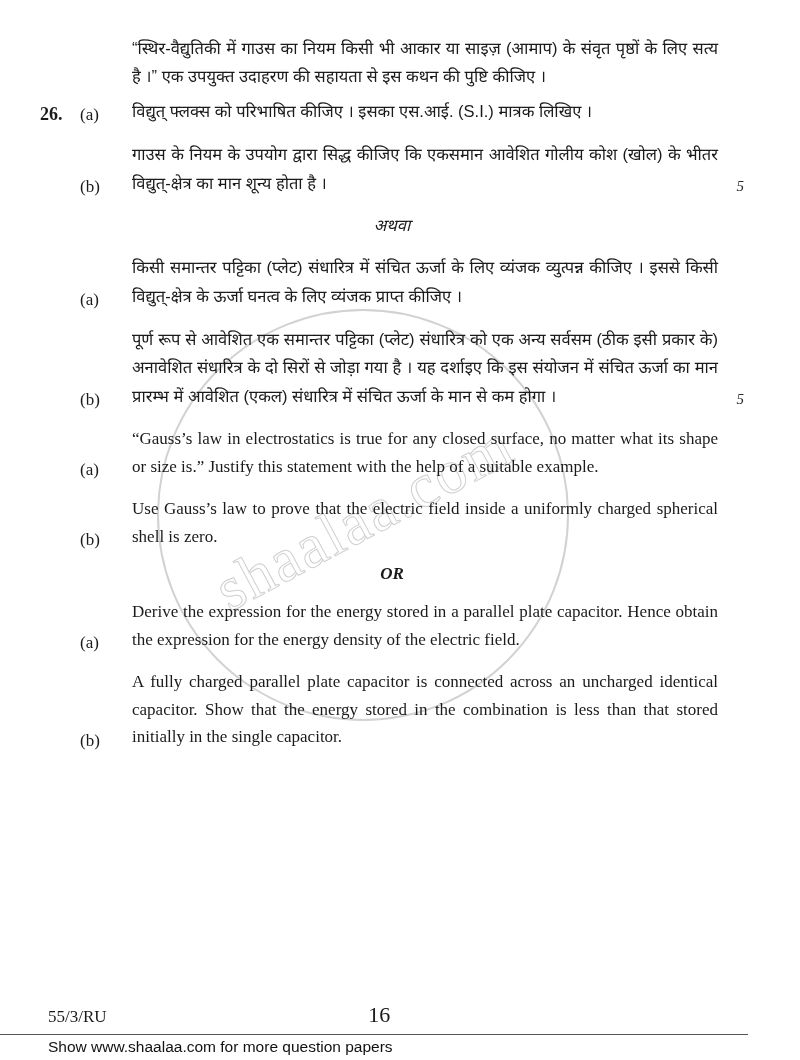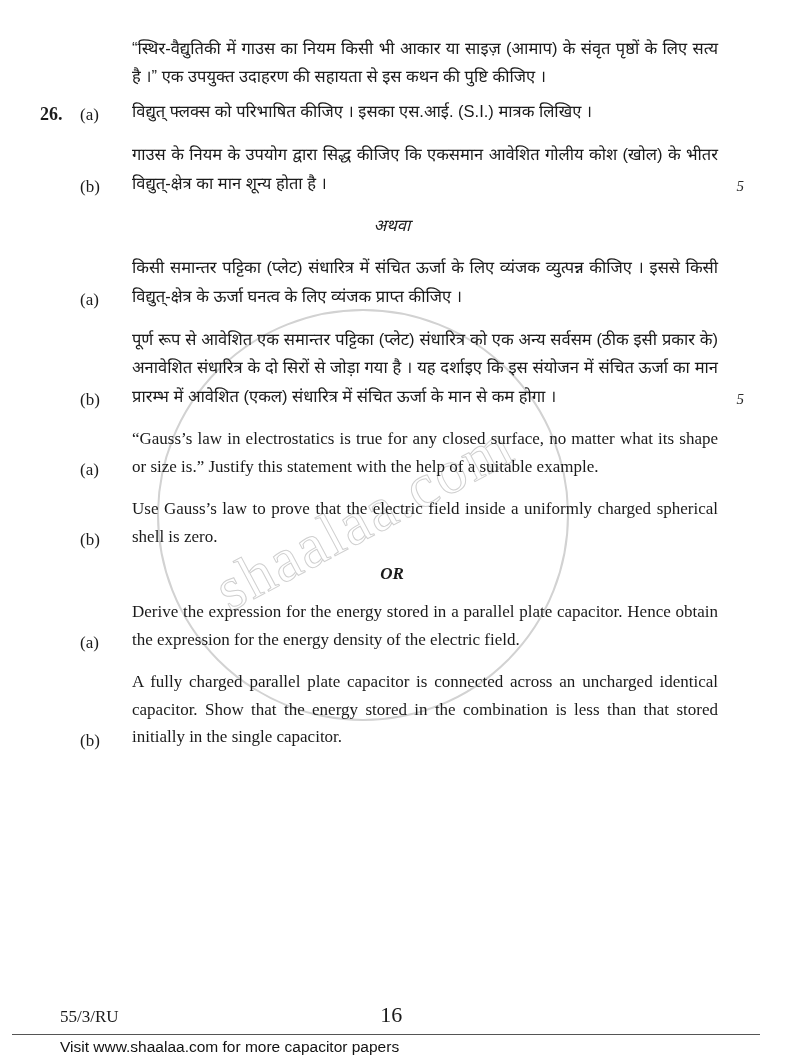--- a/index.html
+++ b/index.html
@@ -113,21 +113,21 @@
     font-family: "Liberation Sans", sans-serif;
     font-size: 16.5px;
   }
   .centered.bold { font-weight: bold; }
 
   .spacer-sm { height: 6px; }
 
   
   .footer {
     position: absolute;
-    left: 12px;
+    left: 0;
     bottom: 0;
     width: 748px;
     z-index: 3;
   }
   .footer-line {
     display: flex;
     align-items: baseline;
     padding: 0 56px 0 48px;
   }
   .footer-code {
@@ -252,16 +252,16 @@
       <div class="marks"></div>
     </div>
 
   </div>
 
   <div class="footer">
     <div class="footer-line">
       <div class="footer-code">55/3/RU</div>
       <div class="footer-page">16</div>
     </div>
-    <div class="footer-bar">Visit www.shaalaa.com for more capacitor papers</div>
+    <div class="footer-bar">Show www.shaalaa.com for more question papers</div>
   </div>
 
 </div>
 
 </body></html>

